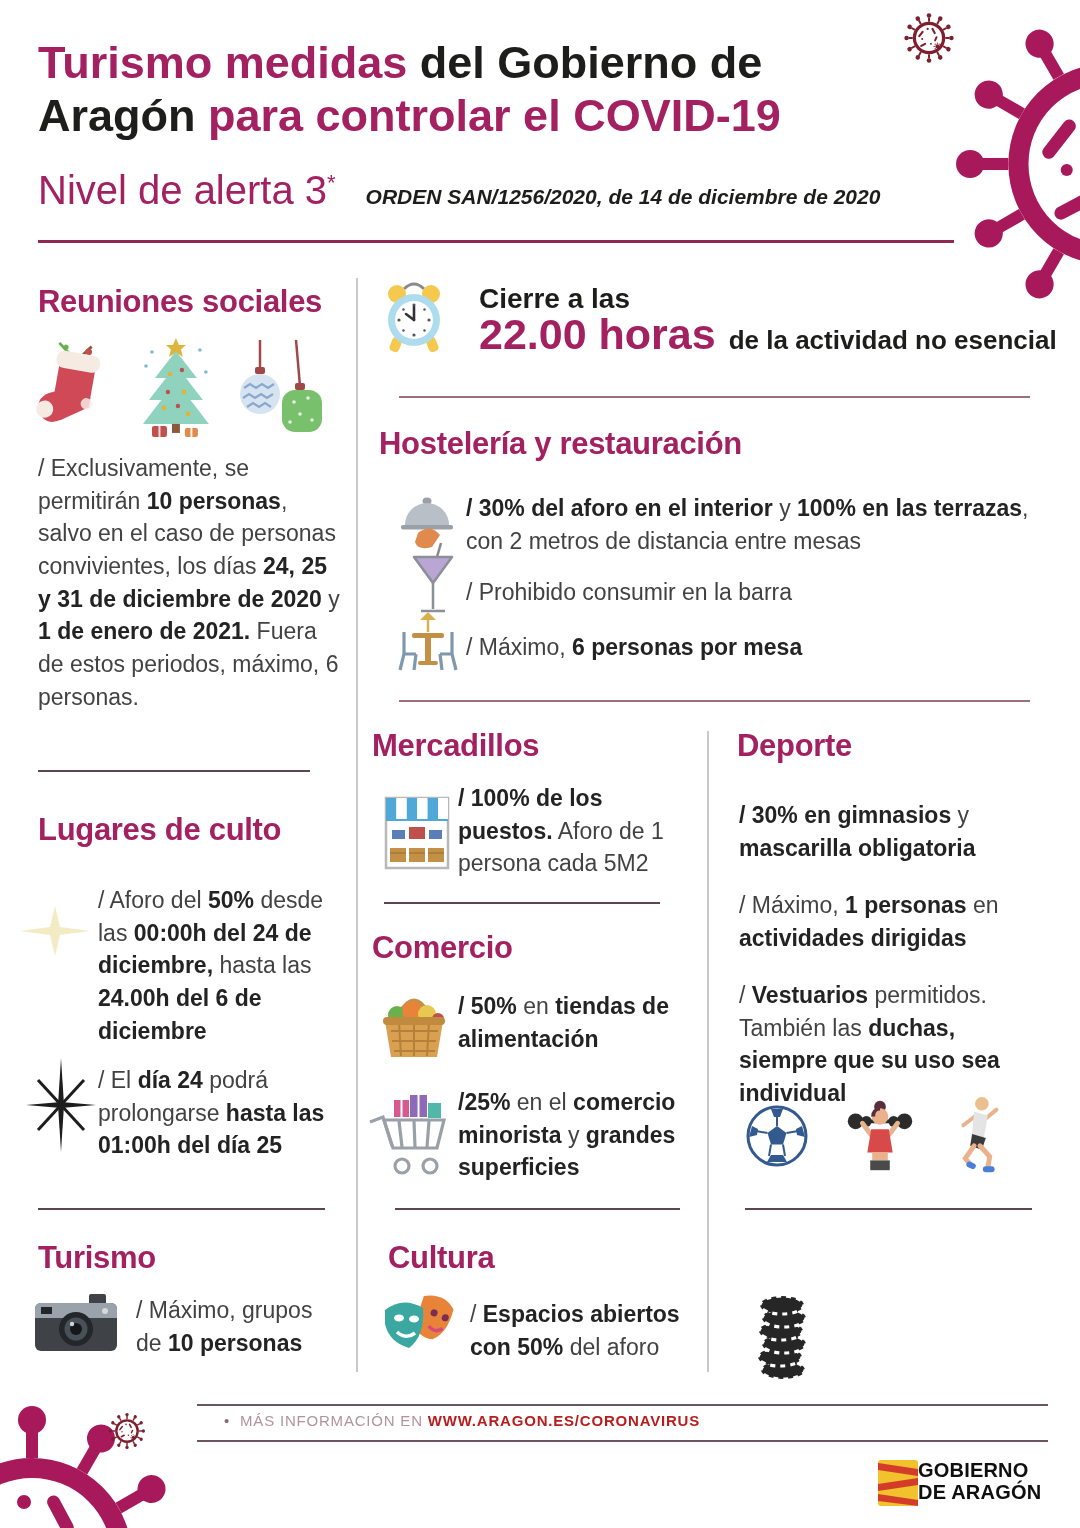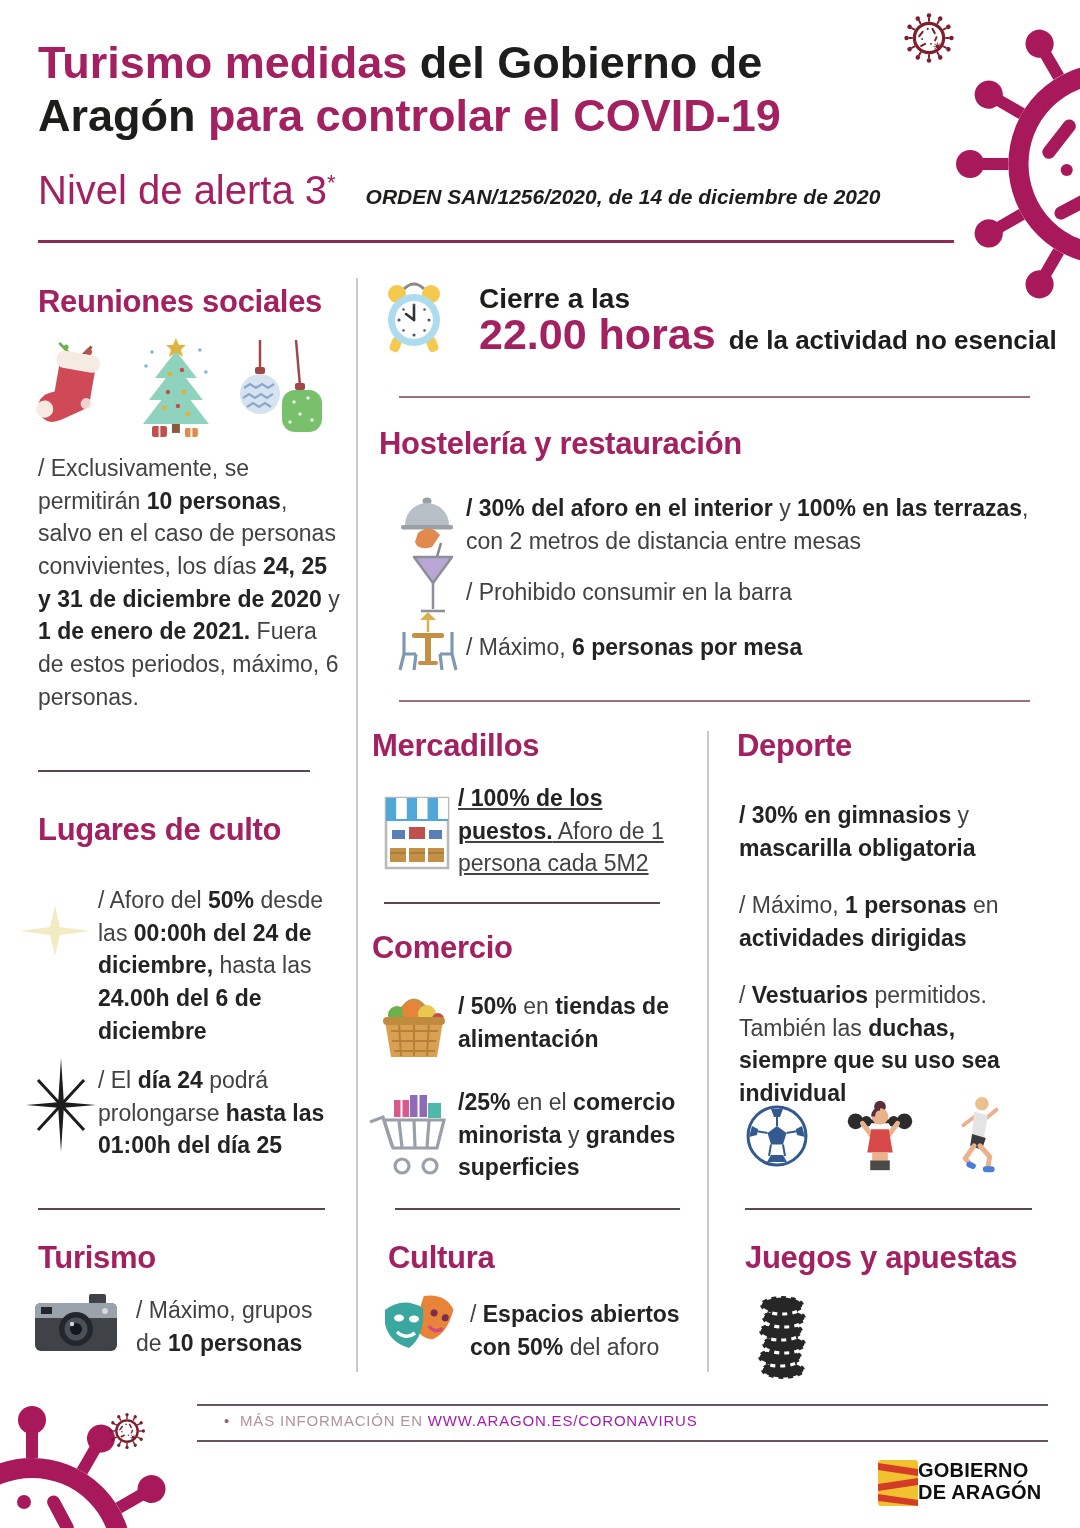--- a/index.html
+++ b/index.html
@@ -51,21 +51,21 @@
   .vdiv-2{left:707px;top:731px;height:641px;}
   .h-hosteleria{left:379px;top:426px;}
   .ic-cloche{left:396px;top:489px;width:62px;height:60px;}
   .t-host-1{left:466px;top:492px;width:578px;}
   .ic-cocktail{left:410px;top:541px;width:46px;height:82px;}
   .t-host-2{left:466px;top:576px;width:560px;}
   .ic-table{left:391px;top:612px;width:74px;height:64px;}
   .t-host-3{left:466px;top:631px;width:560px;}
   .h-mercadillos{left:372px;top:728px;}
   .ic-market{left:382px;top:792px;width:70px;height:82px;}
-  .t-mercadillos{left:458px;top:782px;width:234px;text-decoration:underline;}
+  .t-mercadillos{left:458px;top:782px;width:234px;}
   .div-mid{left:384px;top:902px;width:276px;}
   .h-comercio{left:372px;top:930px;}
   .ic-basket{left:377px;top:983px;width:74px;height:80px;}
   .t-comercio-1{left:458px;top:990px;width:234px;}
   .ic-cart{left:366px;top:1086px;width:90px;height:96px;}
   .t-comercio-2{left:458px;top:1086px;width:238px;}
 
   
   .h-deporte{left:737px;top:728px;}
   .t-deporte-1{left:739px;top:799px;width:302px;}
@@ -85,21 +85,21 @@
   .t-cultura{left:470px;top:1298px;width:228px;}
   .h-juegos{left:745px;top:1240px;}
   .ic-chips{left:752px;top:1288px;width:62px;height:94px;}
   .t-juegos{left:828px;top:1300px;width:222px;}
 
   
   .f-line-1{left:197px;top:1404px;width:851px;}
   .f-line-2{left:197px;top:1440px;width:851px;}
   .f-text{left:224px;top:1412px;font-size:15px;letter-spacing:0.8px;color:#b2929e;}
   .f-text .f-bullet{color:#8a6a76;margin-right:10px;}
-  .f-text .f-url{color:#a21caf;font-weight:normal;}
+  .f-text .f-url{color:#b91c1c;font-weight:bold;}
   .logo{left:878px;top:1460px;display:flex;align-items:flex-start;}
   .logo-text{font-size:20px;font-weight:bold;color:#0f0f0f;line-height:1.08;letter-spacing:0.2px;}
 
   
   .virus-tr-small{left:903px;top:12px;width:52px;height:52px;color:#7d1f2d;}
   .virus-tr-big{left:948px;top:3px;width:322px;height:322px;color:#a8195b;}
   .virus-bl-big{left:-128px;top:1398px;width:320px;height:320px;color:#a8195b;}
   .virus-bl-small{left:108px;top:1412px;width:38px;height:38px;color:#7d1f2d;}
 </style>
 </head>
@@ -488,21 +488,20 @@
         <circle cx="62" cy="28" r="3.5" fill="#7a2d4e"></circle>
       <path d="M48 40 q8 6 14 -1" stroke="#d64a7a" stroke-width="3.5" fill="none"></path>
     </g>
     <path d="M4 22 Q22 8 42 20 Q44 48 28 60 Q8 54 4 36 Z" fill="#3aa8a0"></path>
     <ellipse cx="18" cy="30" rx="5" ry="3.5" fill="#ffffff"></ellipse>
     <ellipse cx="33" cy="31" rx="5" ry="3.5" fill="#ffffff"></ellipse>
     <path d="M16 44 q9 8 18 1" stroke="#ffffff" stroke-width="3.5" fill="none"></path>
   </svg>
   <div class="abs body-text t-cultura">/ <b>Espacios abiertos con 50%</b> del aforo</div>
 
-  <div class="abs sec-title h-juegos">Juegos y apuestas</div>
   <svg class="abs ic-chips" viewBox="0 0 62 94">
     <g fill="#262626" stroke="#ffffff" stroke-width="3.2" stroke-dasharray="5 5">
       <ellipse cx="31" cy="82" rx="22" ry="9"></ellipse>
       <ellipse cx="28" cy="69" rx="22" ry="9"></ellipse>
       <ellipse cx="32" cy="56" rx="22" ry="9"></ellipse>
       <ellipse cx="29" cy="43" rx="22" ry="9"></ellipse>
       <ellipse cx="32" cy="30" rx="22" ry="9"></ellipse>
       <ellipse cx="30" cy="17" rx="22" ry="9"></ellipse>
     </g>
   </svg>

